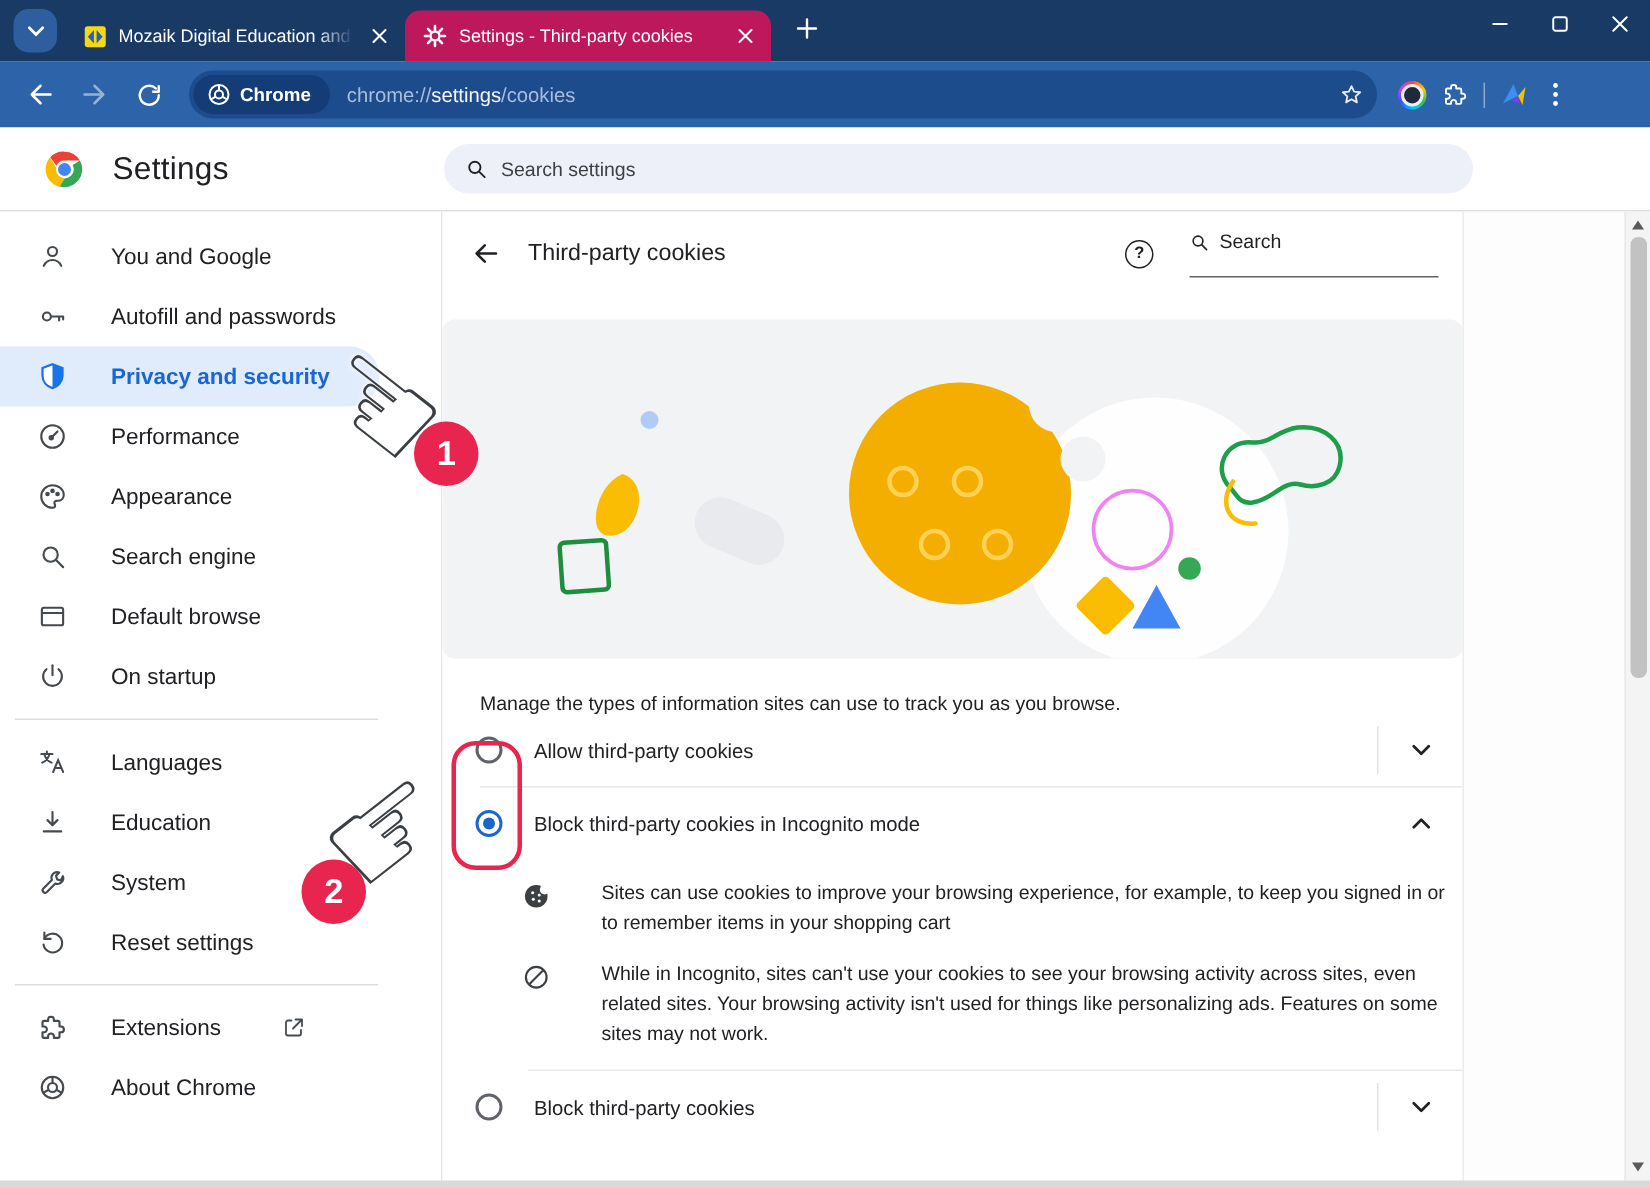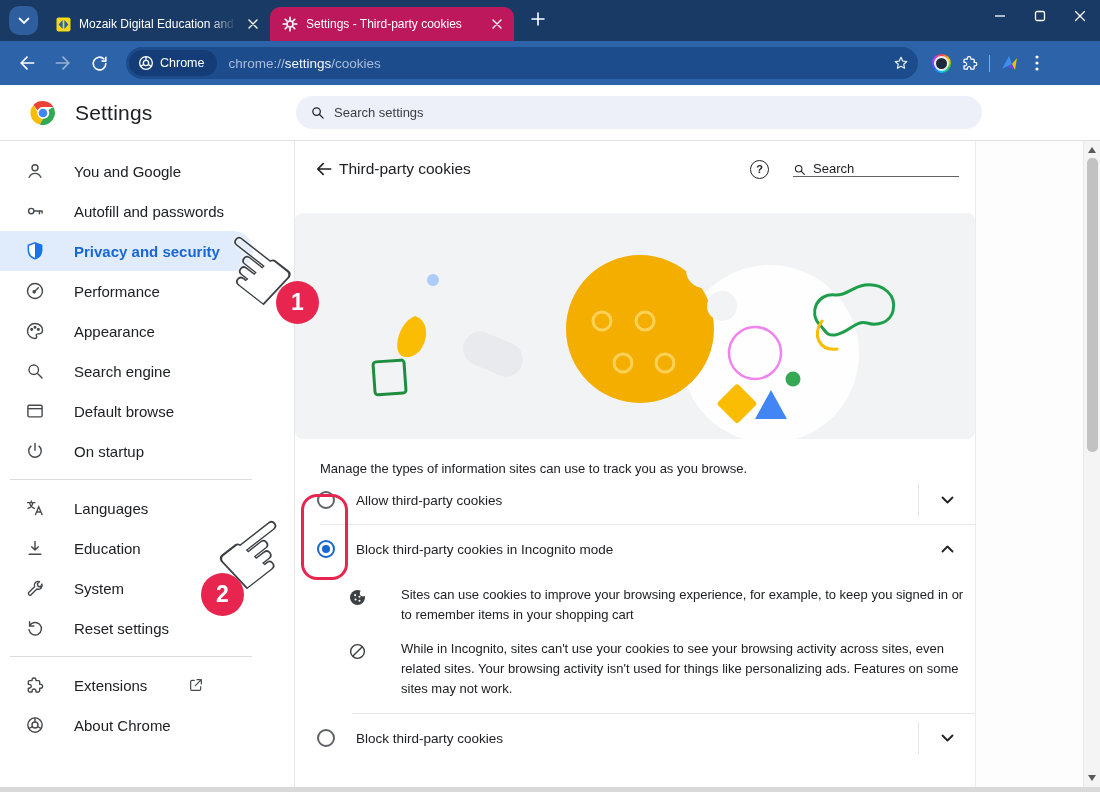--- a/index.html
+++ b/index.html
@@ -16,21 +16,21 @@
   .tab.inactive .tab-title::after{content:"";position:absolute;right:0;top:0;bottom:0;width:26px;background:linear-gradient(to right,rgba(24,58,100,0),#183a64)}
   .tab-close{width:18px;height:18px;border-radius:4px;display:flex;align-items:center;justify-content:center;cursor:pointer;flex:0 0 auto}
   .newtab{width:28px;height:28px;margin:0 0 8px 10px;display:flex;align-items:center;justify-content:center;cursor:pointer}
   .win-controls{position:absolute;right:0;top:0;display:flex}
   .win-btn{width:40px;height:32px;display:flex;align-items:center;justify-content:center;cursor:pointer}
 
   
   .toolbar{height:44px;background:#2c63a9;display:flex;align-items:center;padding:0 10px;gap:2px}
   .nav-btn{width:34px;height:34px;display:flex;align-items:center;justify-content:center;cursor:pointer;flex:0 0 auto}
   .addressbar{flex:0 1 792px;height:32px;background:#1d4c8c;border-radius:16px;display:flex;align-items:center;padding:0 8px 0 3px;margin:0 8px}
-  .chrome-chip{height:26px;background:#143d77;border-radius:13px;display:flex;align-items:center;gap:6px;padding:0 13px 0 9px;color:#fff;font-weight:normal;font-size:12.5px;flex:0 0 auto}
+  .chrome-chip{height:26px;background:#143d77;border-radius:13px;display:flex;align-items:center;gap:6px;padding:0 13px 0 9px;color:#fff;font-weight:bold;font-size:12.5px;flex:0 0 auto}
   .url{margin-left:11px;font-size:13.5px;color:#a9bddc;flex:1;white-space:nowrap;overflow:hidden}
   .url .host{color:#f4f7fc}
   .ext-area{display:flex;align-items:center;gap:10px;margin-left:4px}
   .lens-icon{width:19px;height:19px;border-radius:50%;background:conic-gradient(#ff4040,#ffce00,#27c840,#00c8ff,#3355ff,#c840ff,#ff4040);display:flex;align-items:center;justify-content:center;cursor:pointer}
   .lens-icon::after{content:"";width:11px;height:11px;border-radius:50%;background:#1d2a3a;border:2px solid #e9eef5}
   .vsep{width:1px;height:17px;background:rgba(255,255,255,.45)}
 
   
   .settings-header{height:56px;background:#fff;border-bottom:1px solid #dfe1e5;display:flex;align-items:center;position:relative;z-index:2}
   .sh-logo{margin-left:30px}
@@ -43,23 +43,23 @@
   .sidebar{width:295px;border-right:1px solid #e4e6e8;padding-top:10px;background:#fff;flex:0 0 auto}
   .side-item{height:40px;display:flex;align-items:center;padding-left:25px;gap:29px;font-size:15px;color:#202124;cursor:pointer}
   .side-item .sicon{width:20px;height:20px;display:flex;align-items:center;justify-content:center;flex:0 0 auto}
   .side-item.selected{background:#e0ebfb;border-radius:0 24px 24px 0;width:253px;color:#1967d2;font-weight:bold}
   .side-divider{border-top:1px solid #dadce0;margin:8px 42px 8px 10px}
   .ext-link-icon{margin-left:12px;display:flex}
 
   .content{width:681px;position:relative;border-right:1px solid #ececec;flex:0 0 auto;background:#fff}
   .subheader{height:56px;display:flex;align-items:center;padding:0 16px 0 18px}
   .back-btn{width:22px;height:22px;display:flex;align-items:center;justify-content:center;cursor:pointer}
-  .page-title{font-size:15.5px;color:#202124;margin-left:4px}
+  .page-title{font-size:15.5px;color:#202124;margin-left:17px}
   .help-btn{margin-left:auto;width:19px;height:19px;border:1.7px solid #202124;border-radius:50%;display:flex;align-items:center;justify-content:center;font-size:11px;font-weight:bold;color:#202124;cursor:pointer}
-  .mini-search{display:flex;align-items:end;gap:7px;margin-left:24px;border-bottom:1px solid #5f6368;width:166px;padding-bottom:0;cursor:text}
+  .mini-search{display:flex;align-items:end;gap:7px;margin-left:24px;border-bottom:1px solid #5f6368;width:166px;padding-bottom:16px;cursor:text}
   .mini-search span{font-size:13px;color:#202124}
 
   .banner{margin-top:16px;height:226px;background:#f1f3f4;border-radius:8px;overflow:hidden}
   .intro{margin:22px 0 0 25px;font-size:13px;color:#202124}
 
   .opt-row{height:48px;display:flex;align-items:center;padding-left:22px;cursor:pointer}
   .opt-row:first-of-type{margin-top:14px}
   .opt-label{margin-left:21px;font-size:13.5px;color:#202124;flex:1}
   .vdiv{width:1px;height:32px;background:#e3e3e3}
   .chev{width:56px;display:flex;align-items:center;justify-content:center}

